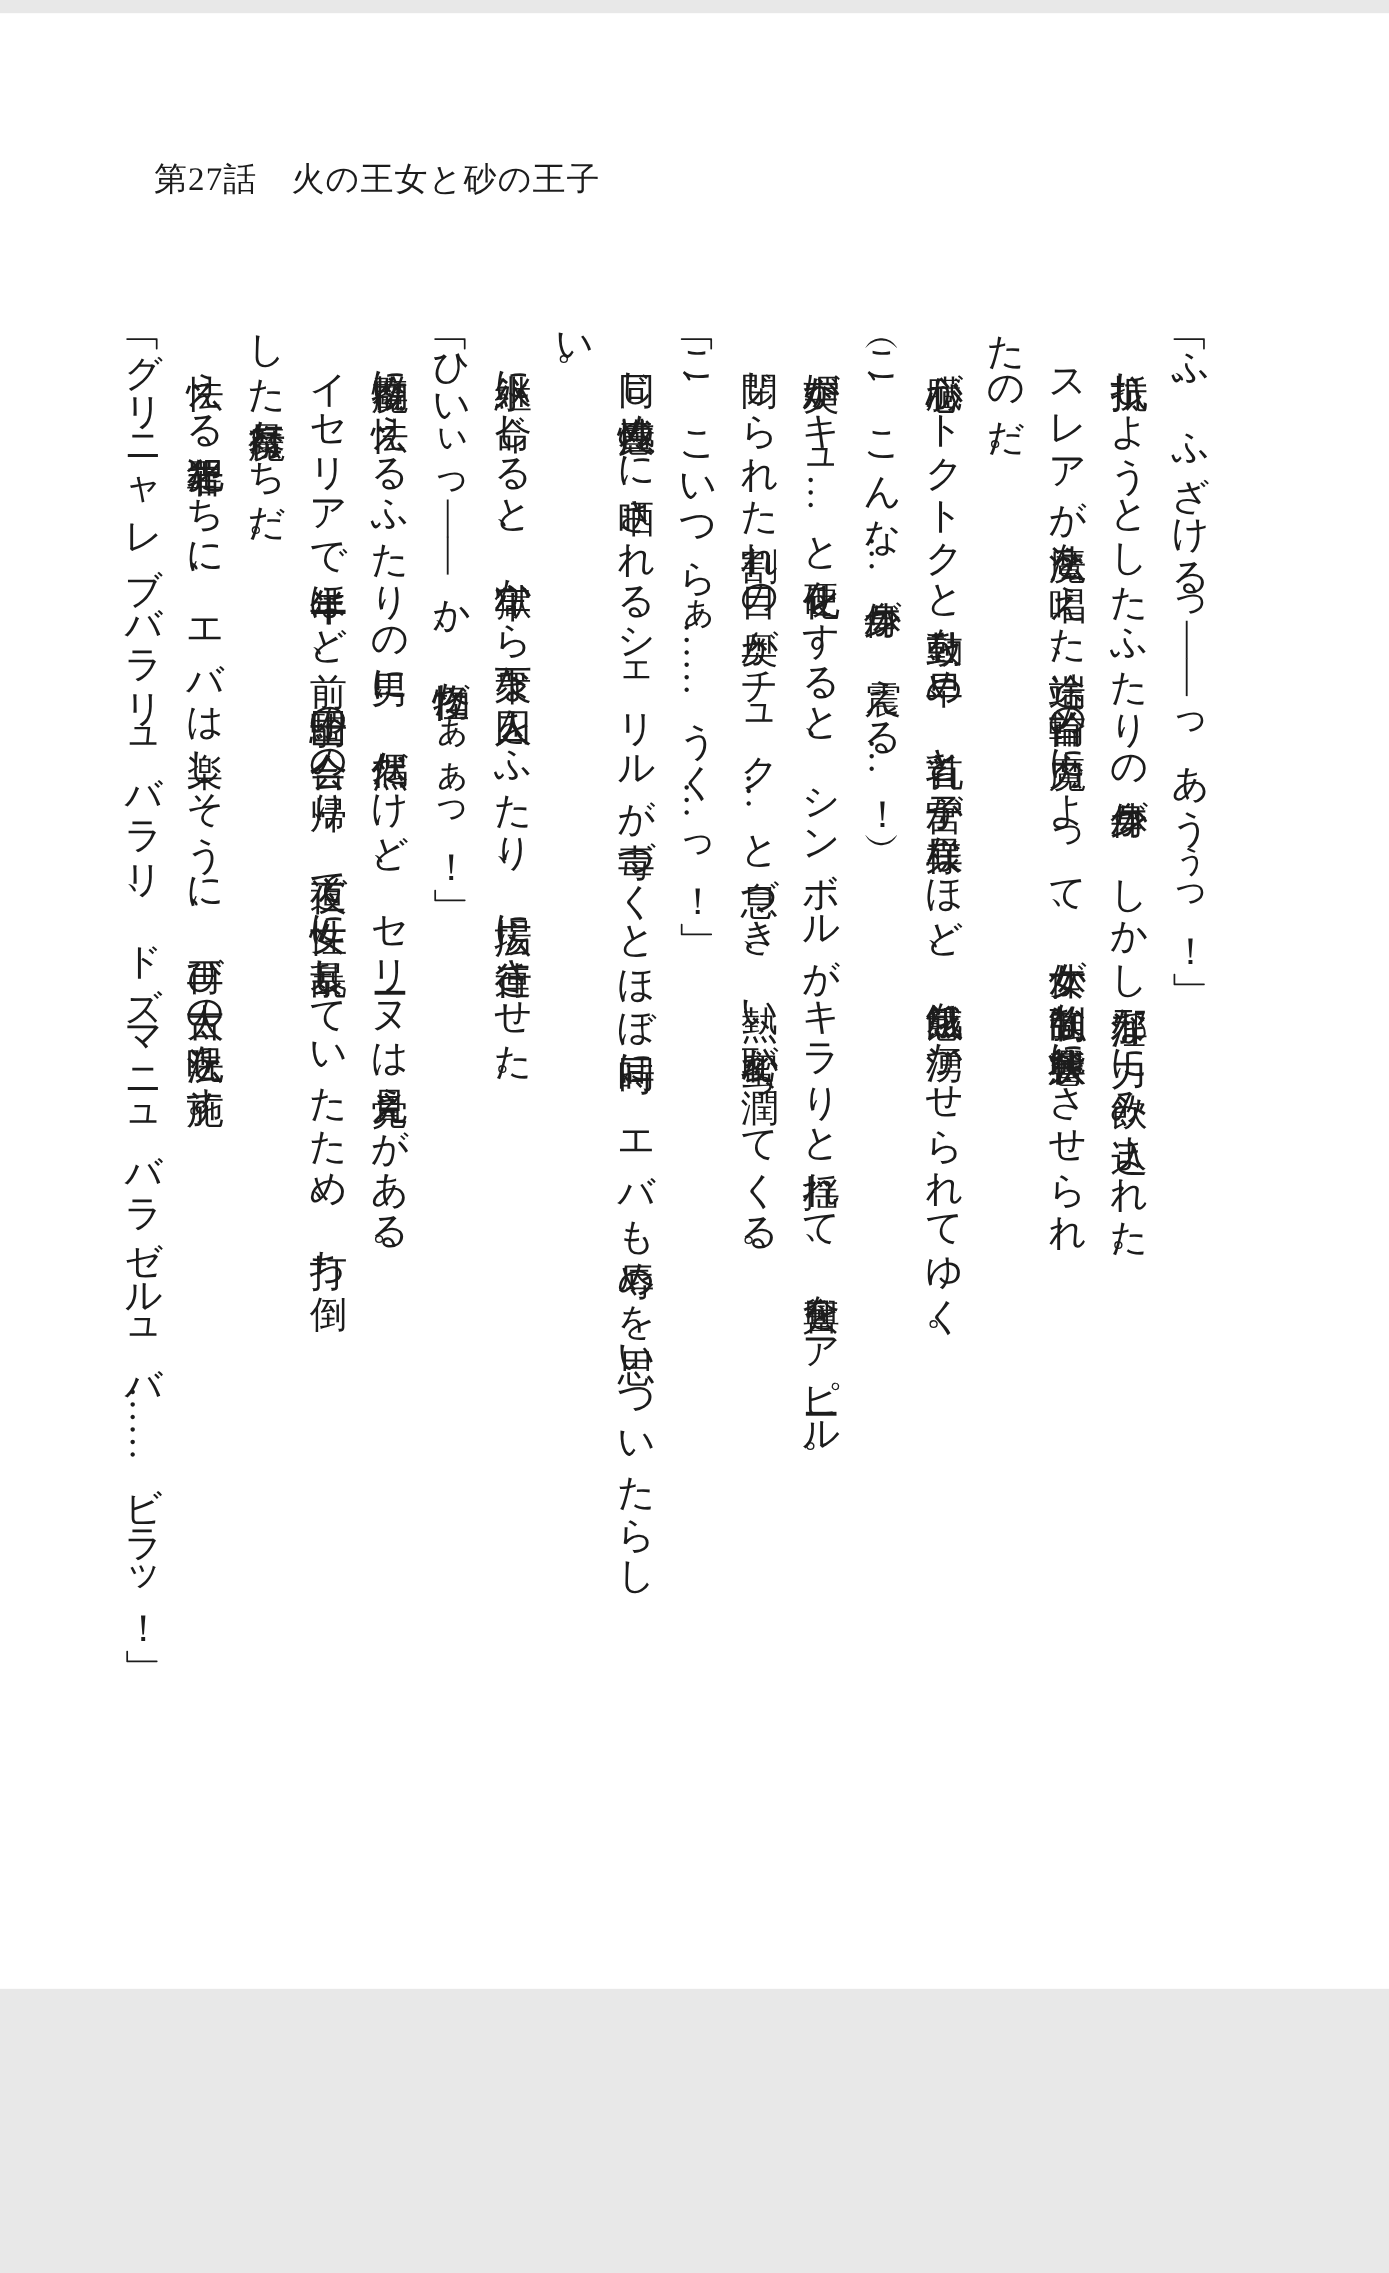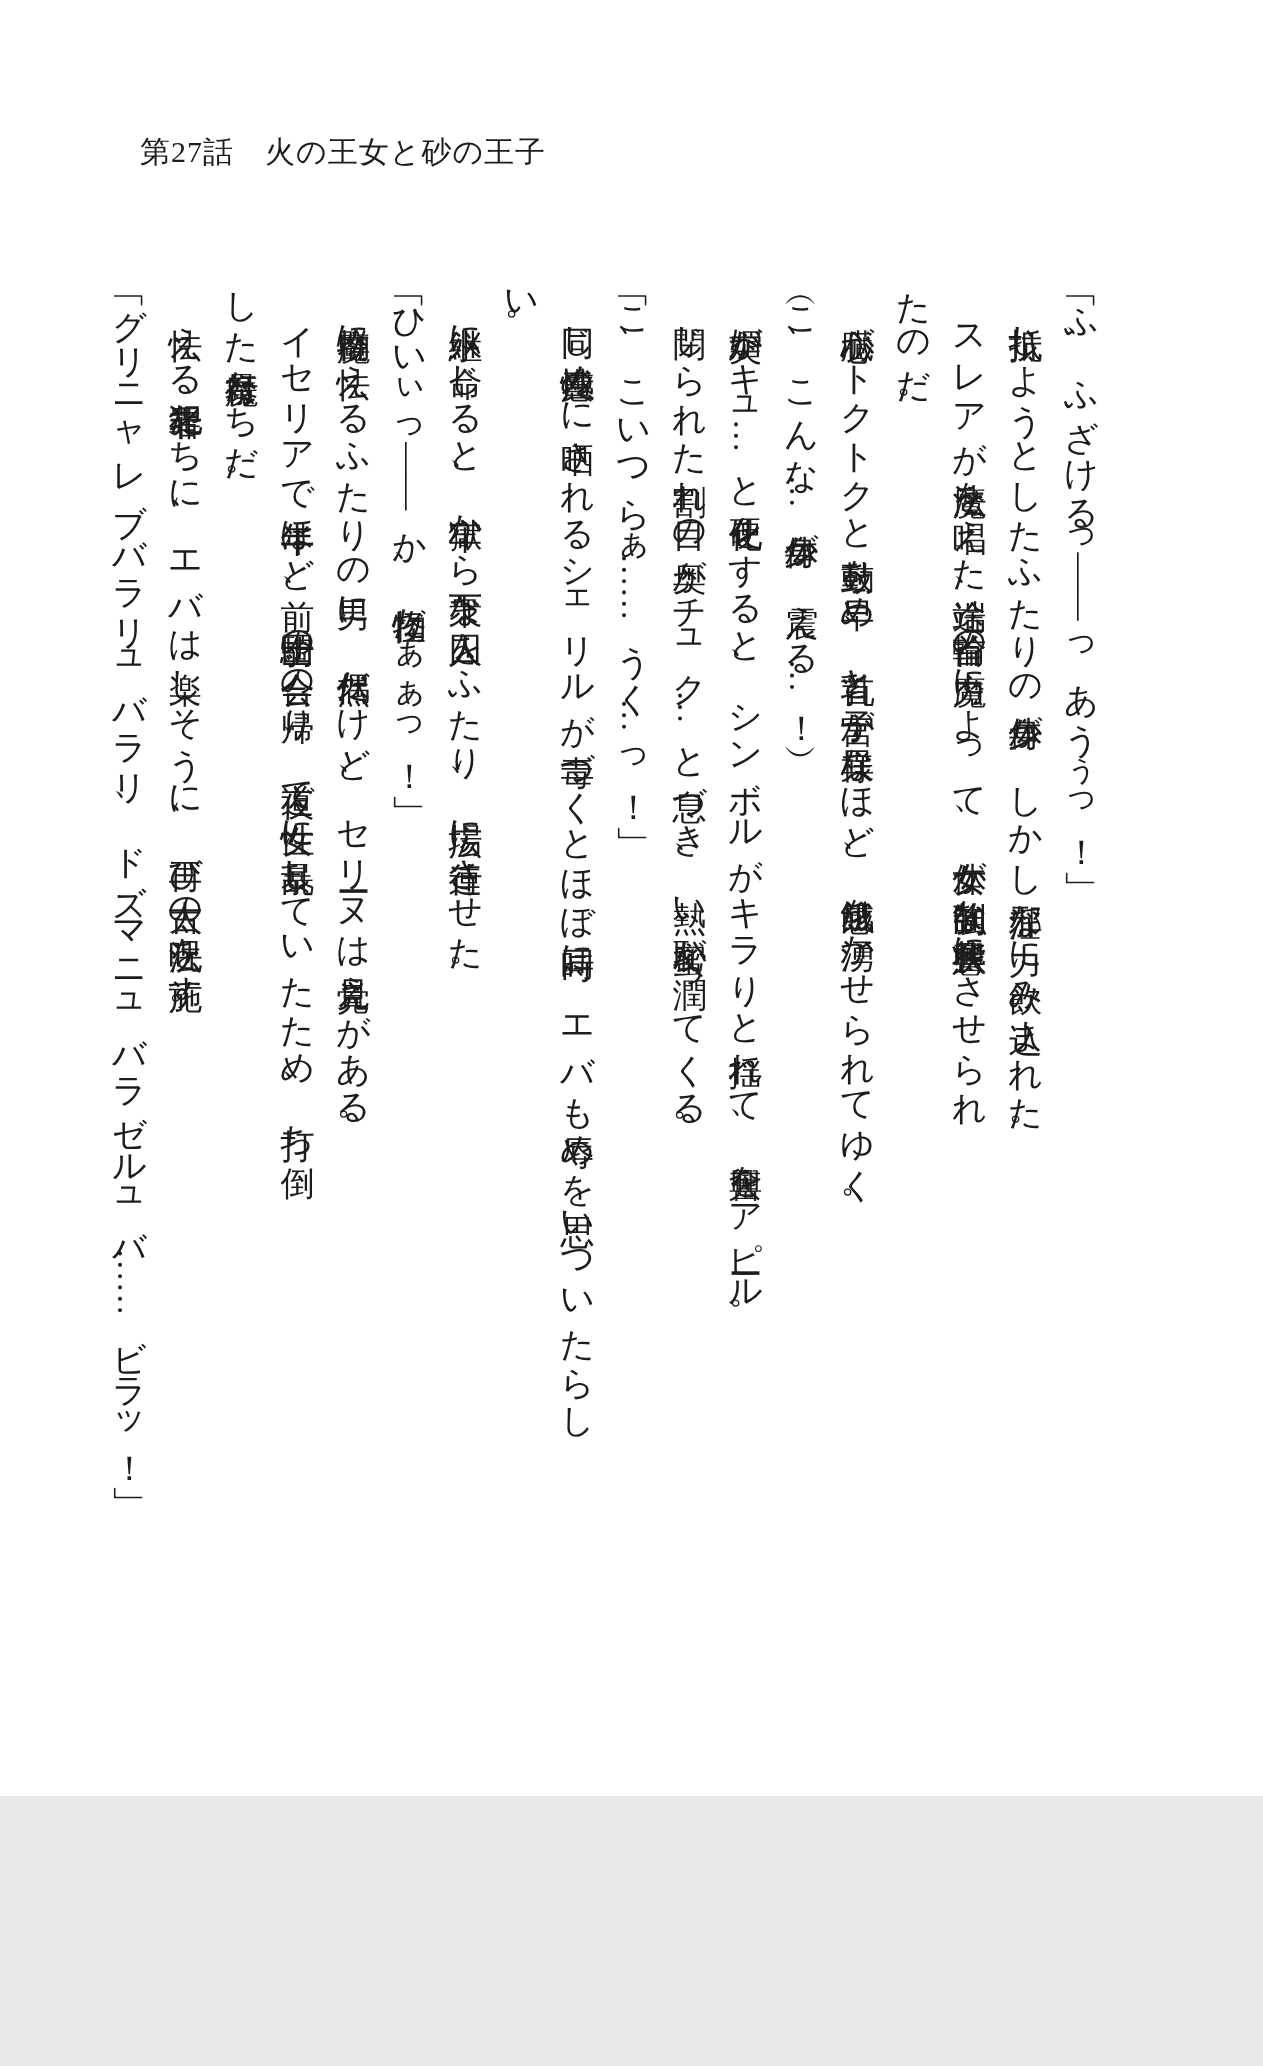--- a/index.html
+++ b/index.html
@@ -4,21 +4,21 @@
 <style>
   html,body{margin:0;padding:0;}
   body{
     background:#e8e8e8;
     font-family:"Liberation Serif","DejaVu Serif",serif;
   }
   .page{
     position:relative;
     width:1263px;
     height:1796px;
-    margin:0 auto;
+    margin:12px auto;
     background:#ffffff;
     overflow:hidden;
     color:#1c1c1c;
   }
   
   .running-head{
     position:absolute;
     left:140px;
     top:137px;
     font-size:30px;

